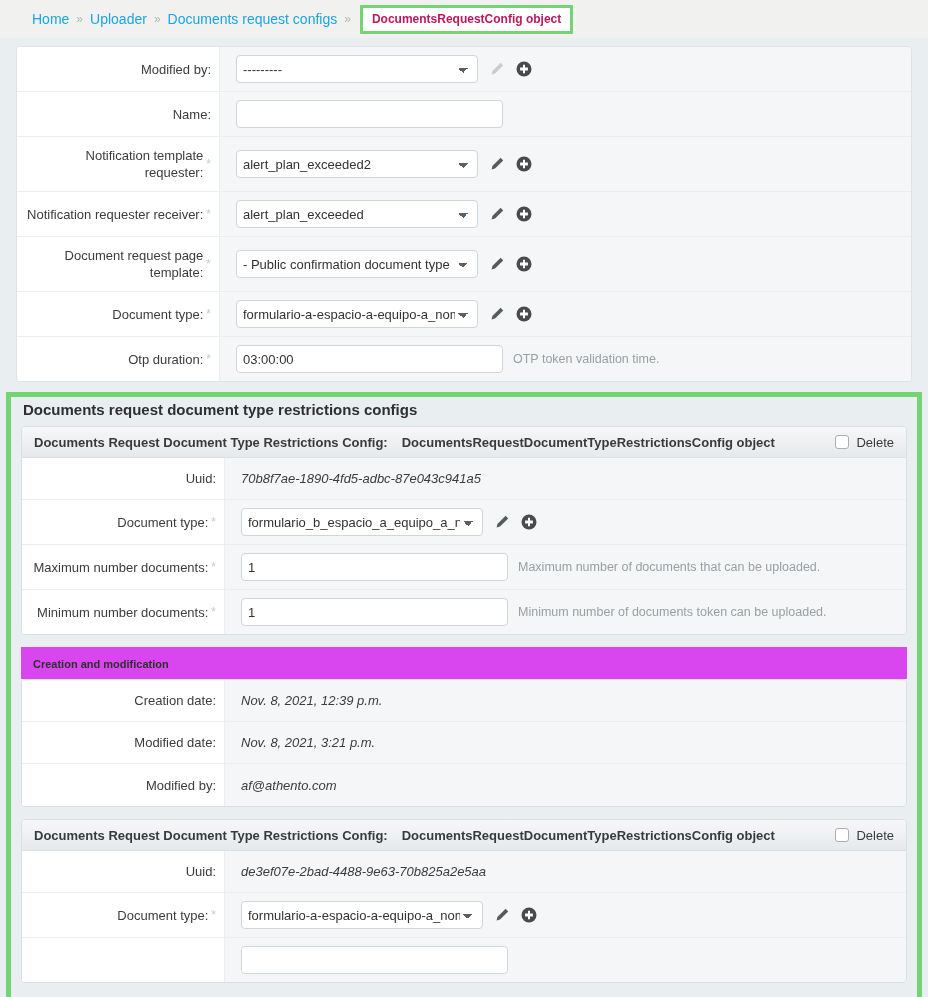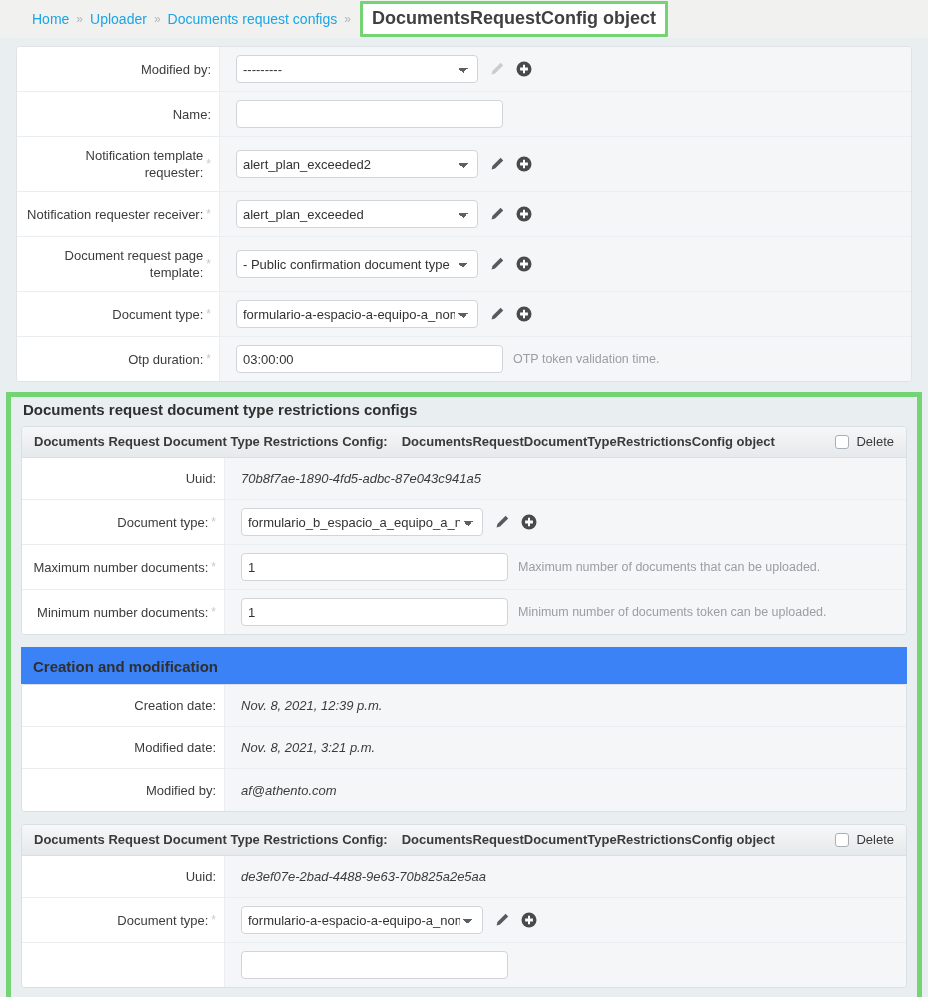--- a/index.html
+++ b/index.html
@@ -26,23 +26,23 @@
   }
   .breadcrumbs a {
     color: #1aa5e6;
     text-decoration: none;
   }
   .bc-sep { color: #b6b6b6; font-size: 12px; }
   .bc-current {
     border: 3px solid #74d474;
     padding: 4px 9px 5px;
     font-weight: bold;
-    color: #404040;
+    color: #be185d;
     background: #fff;
-    font-size: 18px;
+    font-size: 12px;
     margin-left: 2px;
     border-radius: 1px;
   }
 
   .page { position: relative; }
 
   
   .module {
     background: #f4f6f7;
     border: 1px solid #dfe3e6;
@@ -157,21 +157,21 @@
     background: #f4f6f7;
     margin-bottom: 12px;
     overflow: hidden;
   }
 
   .inline-head {
     background: linear-gradient(to bottom, #f6f7f8 0%, #e6e9eb 100%);
     border-bottom: 1px solid #d9dfe3;
     padding: 8px 12px;
     display: flex;
-    align-items: flex-end;
+    align-items: center;
     height: 31px;
     font-weight: bold;
     font-size: 13px;
     color: #3a3a3a;
     gap: 14px;
   }
   .inline-head .obj-name { font-weight: bold; }
   .inline-head .spacer { flex: 1; }
   .del-wrap {
     display: flex; align-items: center; gap: 7px;
@@ -186,23 +186,23 @@
   }
 
   .static-val {
     color: #3c3c3c;
     font-size: 13px;
     font-style: italic;
   }
 
   
   .sub-head {
-    background: #3b82f6;
+    background: #d946ef;
     padding: 11px 10px 9px 12px;
-    font-size: 15px;
+    font-size: 11px;
     font-weight: bold;
     color: #2f2f2f;
   }
 
   .cut-row { min-height: 20px; overflow: hidden; }
 </style>
 </head>
 <body>
 
 <div class="page">

